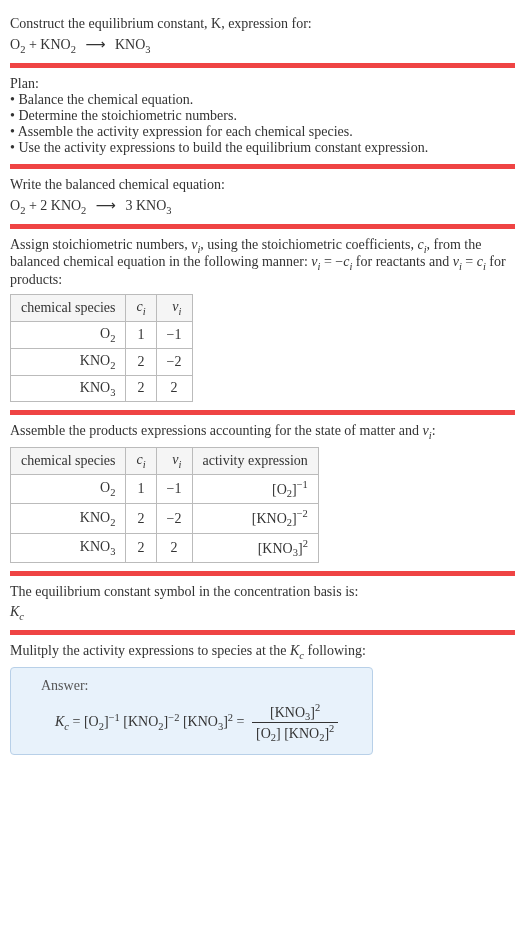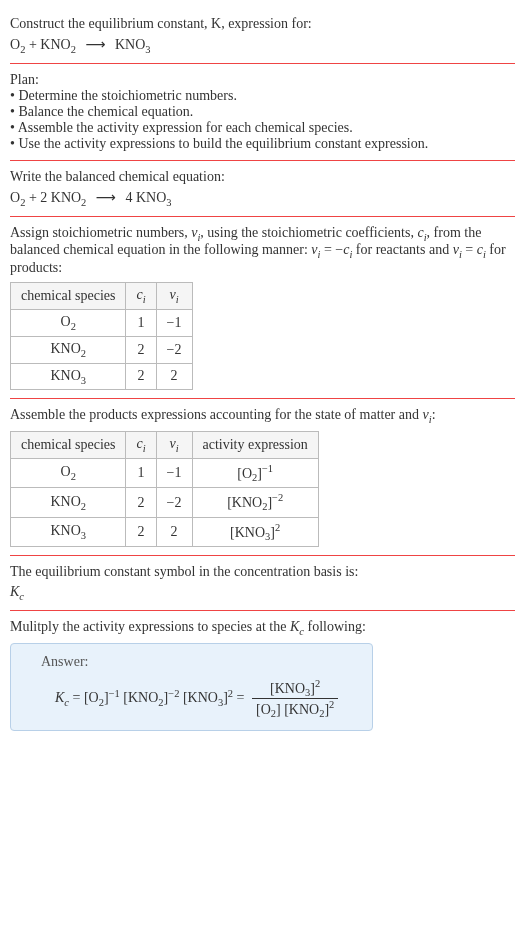--- a/index.html
+++ b/index.html
@@ -9,21 +9,21 @@
     }
     body {
       font-family: Georgia, 'Times New Roman', serif;
       font-size: 14px;
       color: #333;
       background: #fff;
       width: 525px;
       padding: 8px 10px;
     }
     .section {
-      border-bottom: 1px solid #ef4444;
+      border-bottom: 5px solid #ef4444;
       padding: 8px 0;
     }
     .section:last-of-type {
       border-bottom: none;
     }
     .eqn {
       margin-top: 4px;
       font-family: 'Times New Roman', serif;
     }
     sub {
@@ -39,21 +39,21 @@
       margin: 0 6px;
     }
     table {
       border-collapse: collapse;
       margin-top: 6px;
       background: #fff;
     }
     th, td {
       border: 1px solid #bbb;
       padding: 4px 10px;
-      text-align: center;
+      text-align: right;
       font-weight: normal;
     }
     th {
       background: #f5f5f5;
     }
     td.center {
       text-align: center;
     }
     .answer-box {
       background: #e8f2fb;
@@ -98,32 +98,32 @@
   </div>
   <div class="eqn">
     <span>O</span><sub>2</sub><span> + </span><span>KNO</span><sub>2</sub>
     <span class="arrow">⟶</span>
     <span>KNO</span><sub>3</sub>
   </div>
 </div>
 
 <div class="section">
   <div>Plan:</div>
+  <div>• Balance the chemical equation.</div>
   <div>• Determine the stoichiometric numbers.</div>
-  <div>• Balance the chemical equation.</div>
   <div>• Assemble the activity expression for each chemical species.</div>
   <div>• Use the activity expressions to build the equilibrium constant expression.</div>
 </div>
 
 <div class="section">
   <div>Write the balanced chemical equation:</div>
   <div class="eqn">
     <span>O</span><sub>2</sub><span> + 2 KNO</span><sub>2</sub>
     <span class="arrow">⟶</span>
-    <span> 4 KNO</span><sub>3</sub>
+    <span> 3 KNO</span><sub>3</sub>
   </div>
 </div>
 
 <div class="section">
   <div>
     <span>Assign stoichiometric numbers, </span><span class="ital">ν</span><sub class="ital">i</sub><span>, using the stoichiometric coefficients, </span><span class="ital">c</span><sub class="ital">i</sub><span>, from the balanced chemical equation in the following manner: </span><span class="ital">ν</span><sub class="ital">i</sub><span> = −</span><span class="ital">c</span><sub class="ital">i</sub><span> for reactants and </span><span class="ital">ν</span><sub class="ital">i</sub><span> = </span><span class="ital">c</span><sub class="ital">i</sub><span> for products:</span>
   </div>
   <table>
     <tbody>
         <tr>

